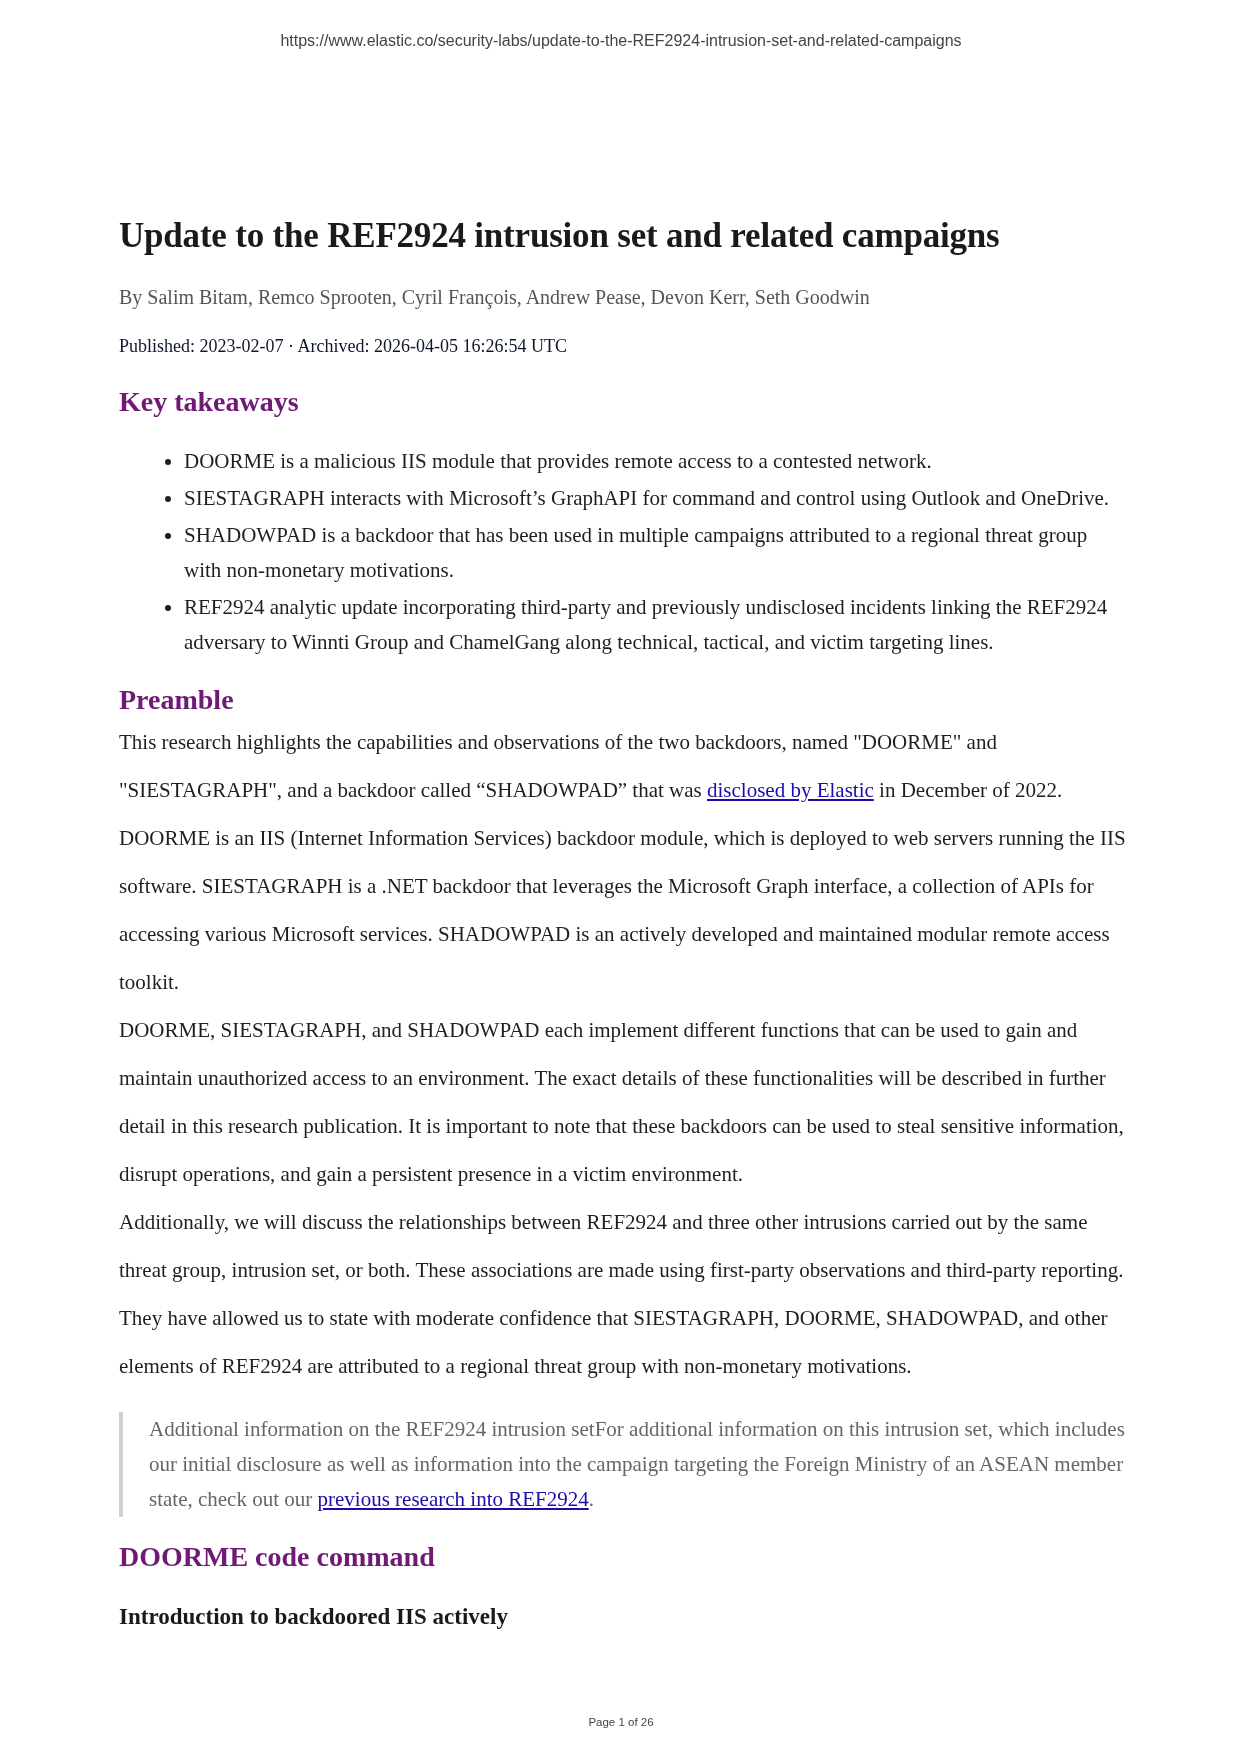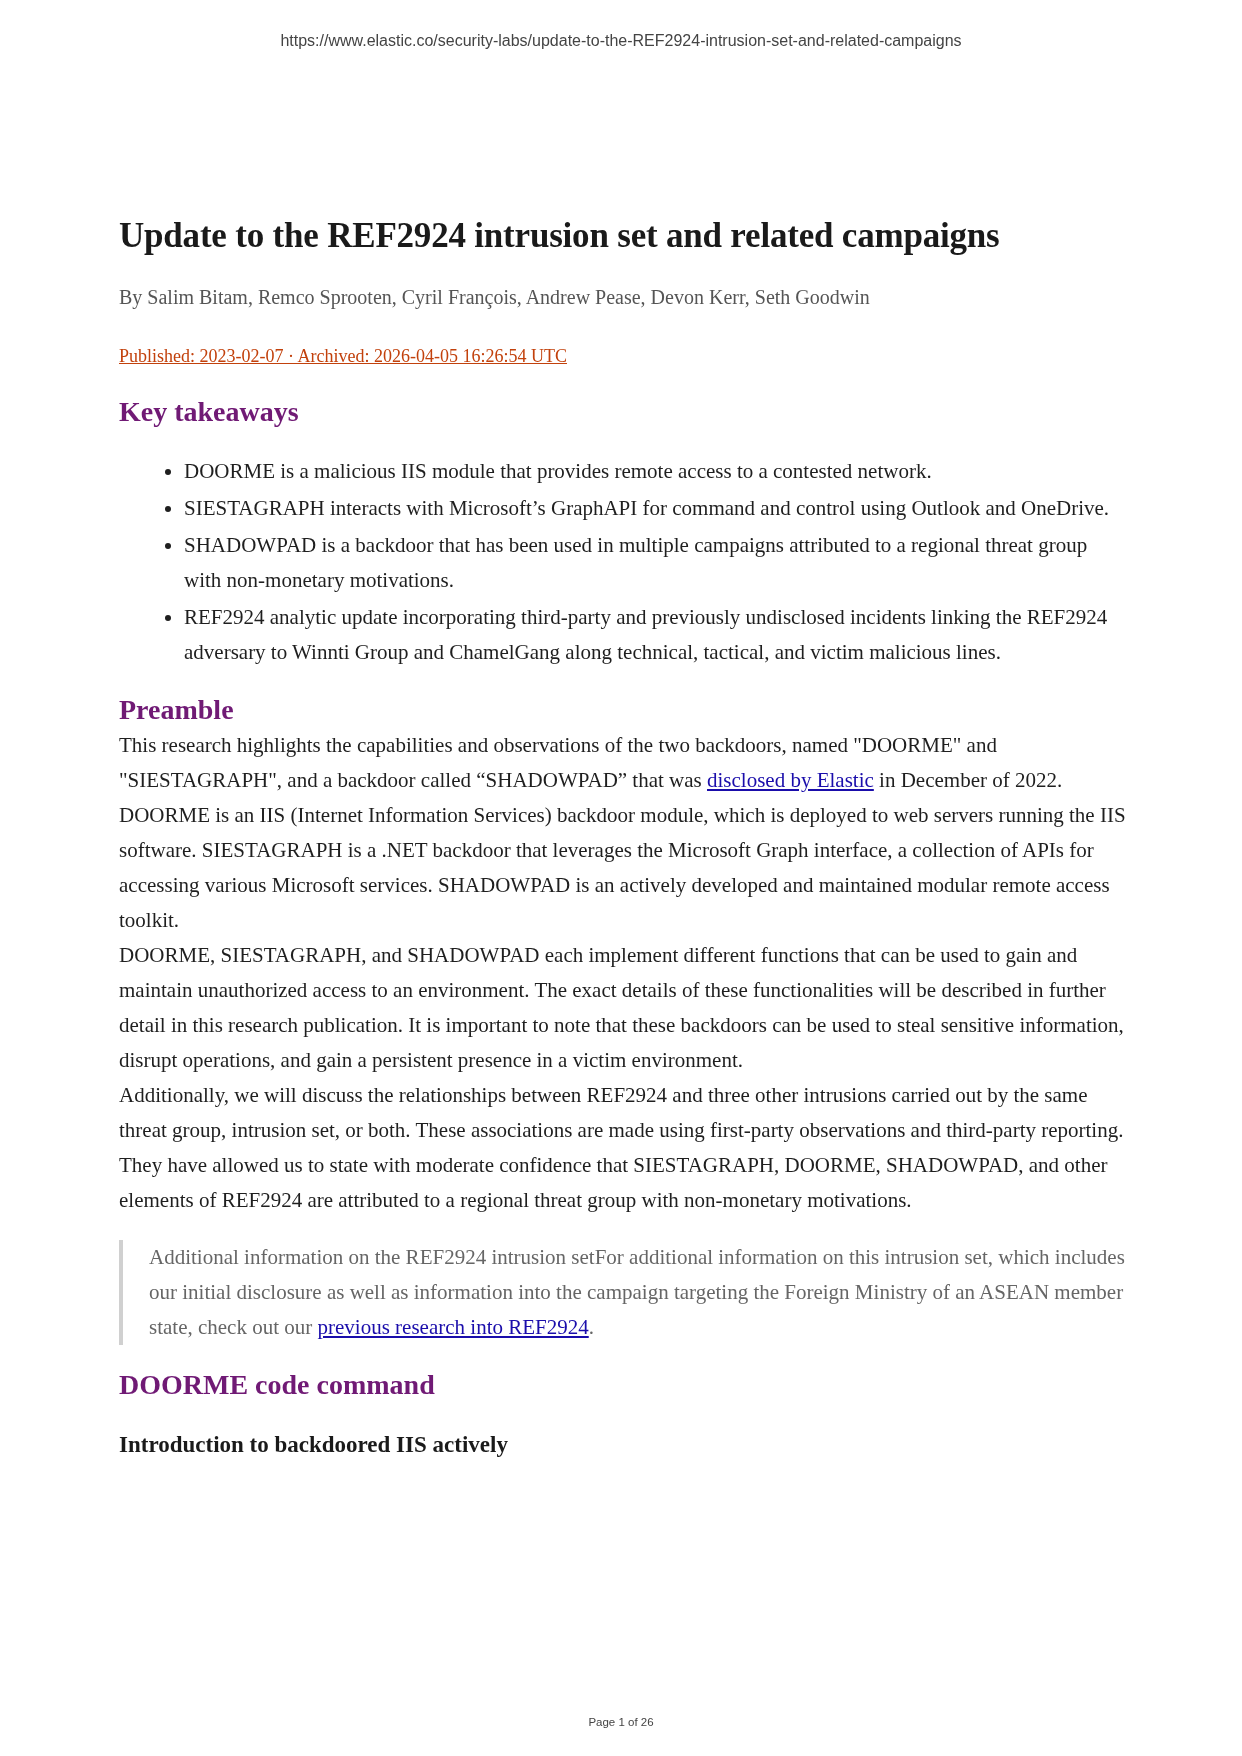--- a/index.html
+++ b/index.html
@@ -19,28 +19,28 @@
     font-size: 11.5px; color: #444;
   }
   .content {
     position: absolute; left: 119px; top: 210px; width: 1010px;
   }
   h1 {
     font-size: 35px; font-weight: bold; margin: 4px 0 0 0; line-height: 44px; color: #1a1a1a;
     letter-spacing: -0.2px;
   }
   .byline { font-size: 20px; color: #555; margin-top: 26px; line-height: 26px; }
-  .meta { font-size: 18px; color: #c2410c; margin-top: 34px; line-height: 24px; text-decoration: underline; }
+  .meta { font-size: 18px; color: #0f172a; margin-top: 24px; line-height: 24px; }
   h2 { font-size: 28px; font-weight: bold; margin: 0; line-height: 36px; color: #701a75; }
   h3 { font-size: 23px; font-weight: bold; margin: 0; line-height: 30px; color: #1a1a1a; }
   .h2-key { margin-top: 26px; }
   ul.takeaways { margin: 24px 0 0 0; padding-left: 63px; font-size: 21px; line-height: 35px; }
   ul.takeaways li { margin: 2px; padding-left: 0; }
   .h2-preamble { margin-top: 22px; }
-  p.body { font-size: 21px; line-height: 35px; margin: 0; }
+  p.body { font-size: 21px; line-height: 48px; margin: 0; }
   .p1 { margin-top: 28px; }
   .p2 { margin-top: 21px; }
   .p3 { margin-top: 22px; }
   a.link { color: #1a0dab; text-decoration: underline; }
   blockquote {
     margin: 22px 0 0 0; padding: 0 0 0 26px; border-left: 4px solid #d0d0d0;
     font-size: 21px; line-height: 35px; color: #666;
   }
   .h2-doorme { margin-top: 22px; }
   .h3-intro { margin-top: 27px; }
@@ -53,21 +53,21 @@
 <div class="content">
   <h1>Update to the REF2924 intrusion set and related campaigns</h1>
   <div class="byline">By Salim Bitam, Remco Sprooten, Cyril François, Andrew Pease, Devon Kerr, Seth Goodwin</div>
   <div class="meta">Published: 2023-02-07 · Archived: 2026-04-05 16:26:54 UTC</div>
 
   <h2 class="h2-key">Key takeaways</h2>
   <ul class="takeaways">
     <li>DOORME is a malicious IIS module that provides remote access to a contested network.</li>
     <li>SIESTAGRAPH interacts with Microsoft’s GraphAPI for command and control using Outlook and OneDrive.</li>
     <li>SHADOWPAD is a backdoor that has been used in multiple campaigns attributed to a regional threat group with non-monetary motivations.</li>
-    <li>REF2924 analytic update incorporating third-party and previously undisclosed incidents linking the REF2924 adversary to Winnti Group and ChamelGang along technical, tactical, and victim malicious lines.</li>
+    <li>REF2924 analytic update incorporating third-party and previously undisclosed incidents linking the REF2924 adversary to Winnti Group and ChamelGang along technical, tactical, and victim targeting lines.</li>
   </ul>
 
   <h2 class="h2-preamble">Preamble</h2>
   <p class="body p1"><span>This research highlights the capabilities and observations of the two backdoors, named "DOORME" and "SIESTAGRAPH", and a backdoor called “SHADOWPAD” that was </span><a class="link" href="#">disclosed by Elastic</a><span> in December of 2022. DOORME is an IIS (Internet Information Services) backdoor module, which is deployed to web servers running the IIS software. SIESTAGRAPH is a .NET backdoor that leverages the Microsoft Graph interface, a collection of APIs for accessing various Microsoft services. SHADOWPAD is an actively developed and maintained modular remote access toolkit.</span></p>
   <p class="body p2">DOORME, SIESTAGRAPH, and SHADOWPAD each implement different functions that can be used to gain and maintain unauthorized access to an environment. The exact details of these functionalities will be described in further detail in this research publication. It is important to note that these backdoors can be used to steal sensitive information, disrupt operations, and gain a persistent presence in a victim environment.</p>
   <p class="body p3">Additionally, we will discuss the relationships between REF2924 and three other intrusions carried out by the same threat group, intrusion set, or both. These associations are made using first-party observations and third-party reporting. They have allowed us to state with moderate confidence that SIESTAGRAPH, DOORME, SHADOWPAD, and other elements of REF2924 are attributed to a regional threat group with non-monetary motivations.</p>
 
   <blockquote><span>Additional information on the REF2924 intrusion setFor additional information on this intrusion set, which includes our initial disclosure as well as information into the campaign targeting the Foreign Ministry of an ASEAN member state, check out our </span><a class="link" href="#">previous research into REF2924</a><span>.</span></blockquote>
 
   <h2 class="h2-doorme">DOORME code command</h2>

